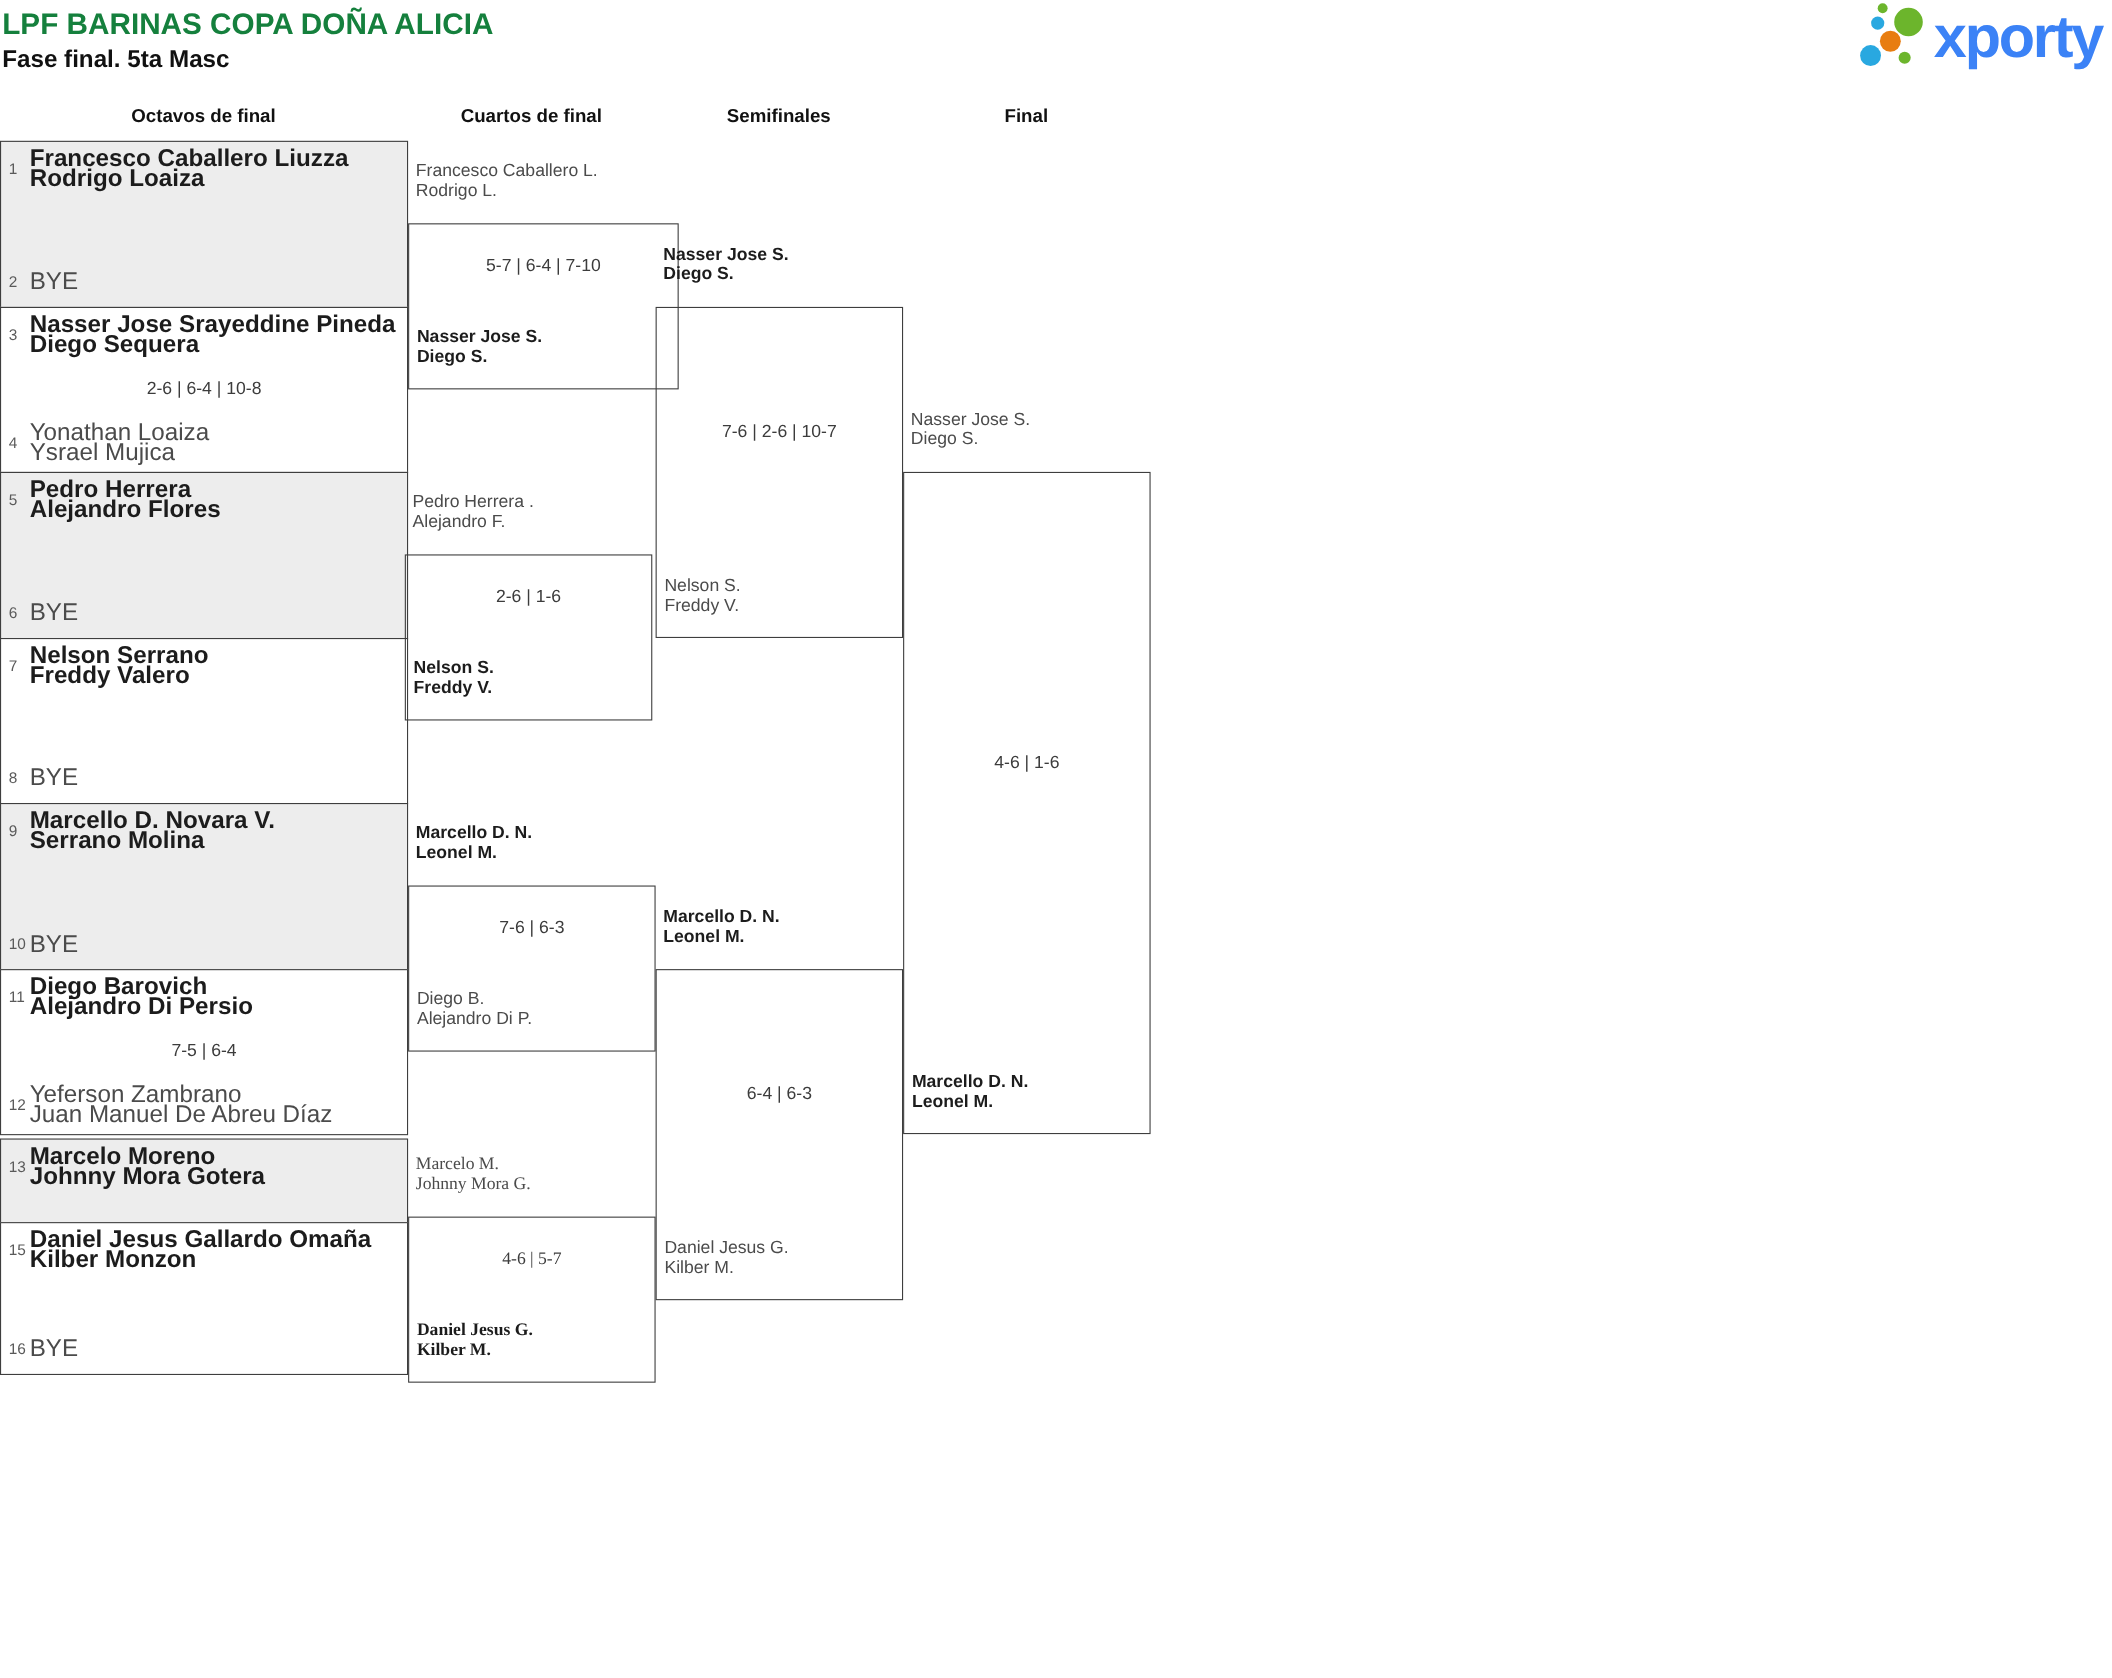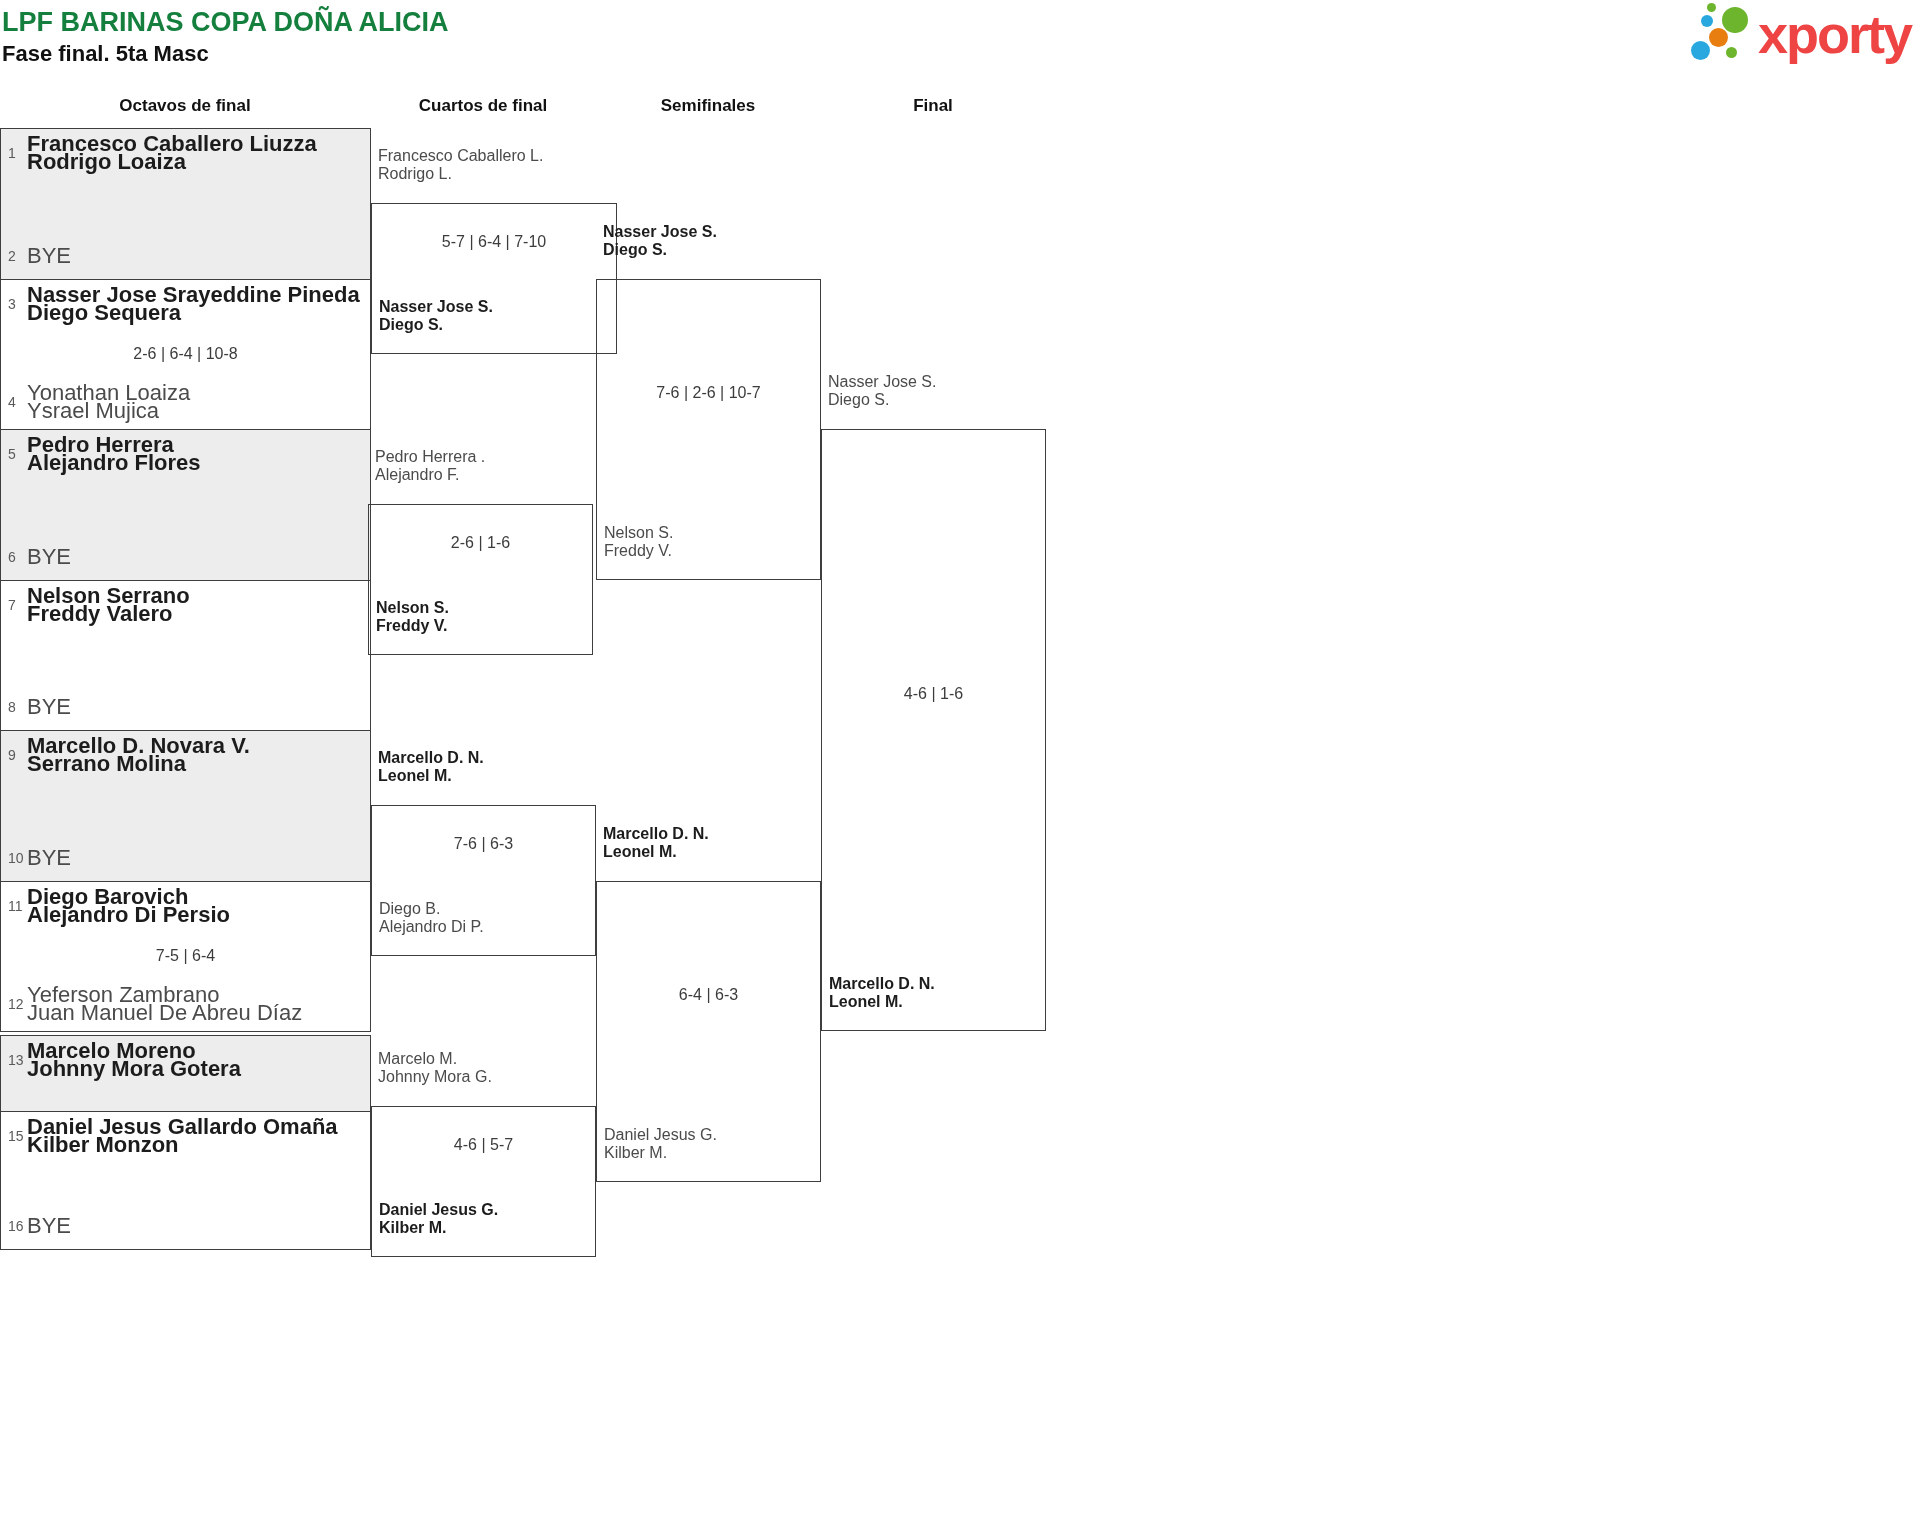--- a/index.html
+++ b/index.html
@@ -59,21 +59,21 @@
   <div class="round-header" style="left:708px">Semifinales</div>
   <div class="round-header" style="left:933px">Final</div>
 
   <div class="logo">
     <span class="dot" style="left: 17px; top: 3px; width: 9px; height: 9px; background: rgb(108, 181, 44);"></span>
     <span class="dot" style="left: 32px; top: 7px; width: 26px; height: 26px; background: rgb(108, 181, 44);"></span>
     <span class="dot" style="left: 11px; top: 15px; width: 12px; height: 12px; background: rgb(41, 168, 224);"></span>
     <span class="dot" style="left: 19px; top: 28px; width: 19px; height: 19px; background: rgb(232, 125, 16);"></span>
     <span class="dot" style="left: 1px; top: 41px; width: 19px; height: 19px; background: rgb(41, 168, 224);"></span>
     <span class="dot" style="left: 36px; top: 47px; width: 11px; height: 11px; background: rgb(108, 181, 44);"></span>
-    <span class="wordmark" style="color: #ef4444;">xporty</span>
+    <span class="wordmark" style="color: #3b82f6;">xporty</span>
   </div>
 
   <div id="bracket">
       <div class="obox gray" style="top: 128px; height: 151.5px;">
         <div class="oteam toprow">
           <div class="seed">1</div>
           <div class="onames winner">
             <div>Francesco Caballero Liuzza</div>
             <div>Rodrigo Loaiza</div>
           </div>
@@ -226,21 +226,21 @@
           <div>Leonel M.</div>
         </div>
         <div class="mbox" style="width: 225px; height: 150.5px;">
           <div class="mscore" style="top: 28.75px;">7-6 | 6-3</div>
           <div class="mteam bottom loser">
             <div>Diego B.</div>
             <div>Alejandro Di P.</div>
           </div>
         </div>
       </div>
-      <div class="match" style="left: 371px; top: 1050.25px; width: 225px; height: 207.5px;">
+      <div class="match" style="left: 371px; top: 1050.25px; width: 225px; height: 207.5px; font-family: Liberation Serif, serif;">
         <div class="mteam top loser">
           <div>Marcelo M.</div>
           <div>Johnny Mora G.</div>
         </div>
         <div class="mbox" style="width: 225px; height: 150.5px;">
           <div class="mscore" style="top: 28.75px;">4-6 | 5-7</div>
           <div class="mteam bottom winner">
             <div>Daniel Jesus G.</div>
             <div>Kilber M.</div>
           </div>

